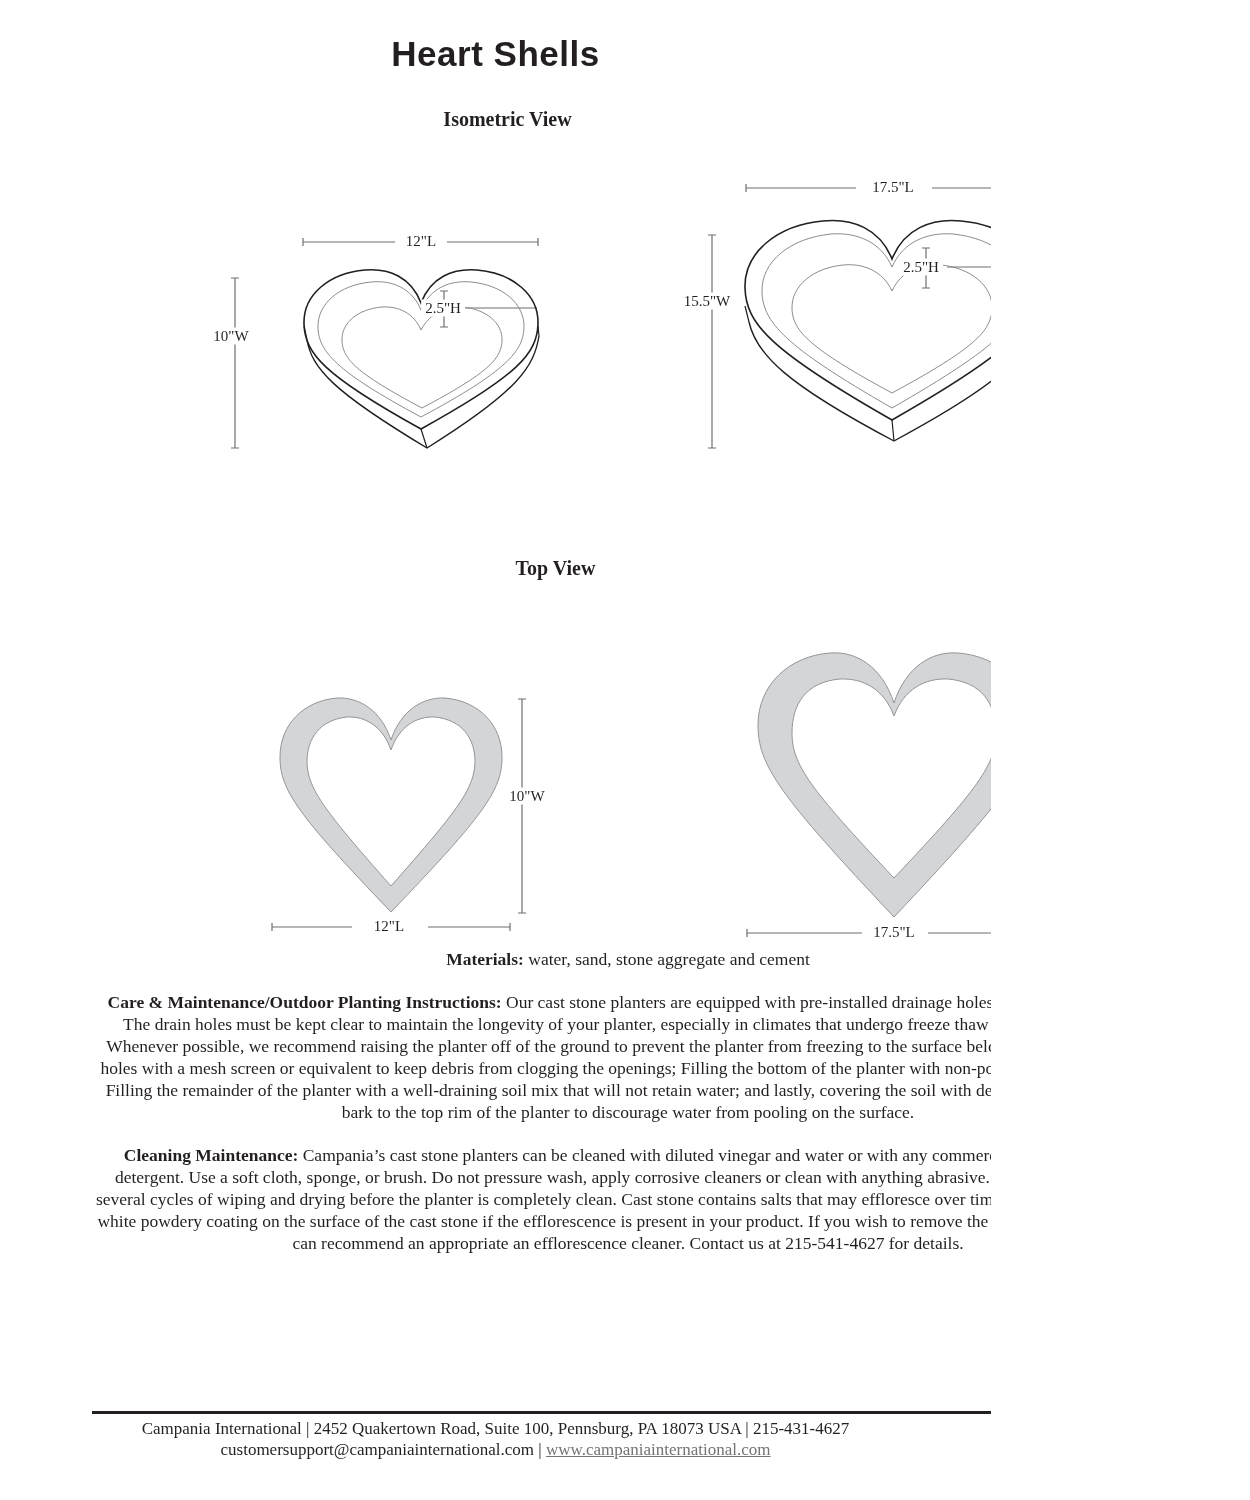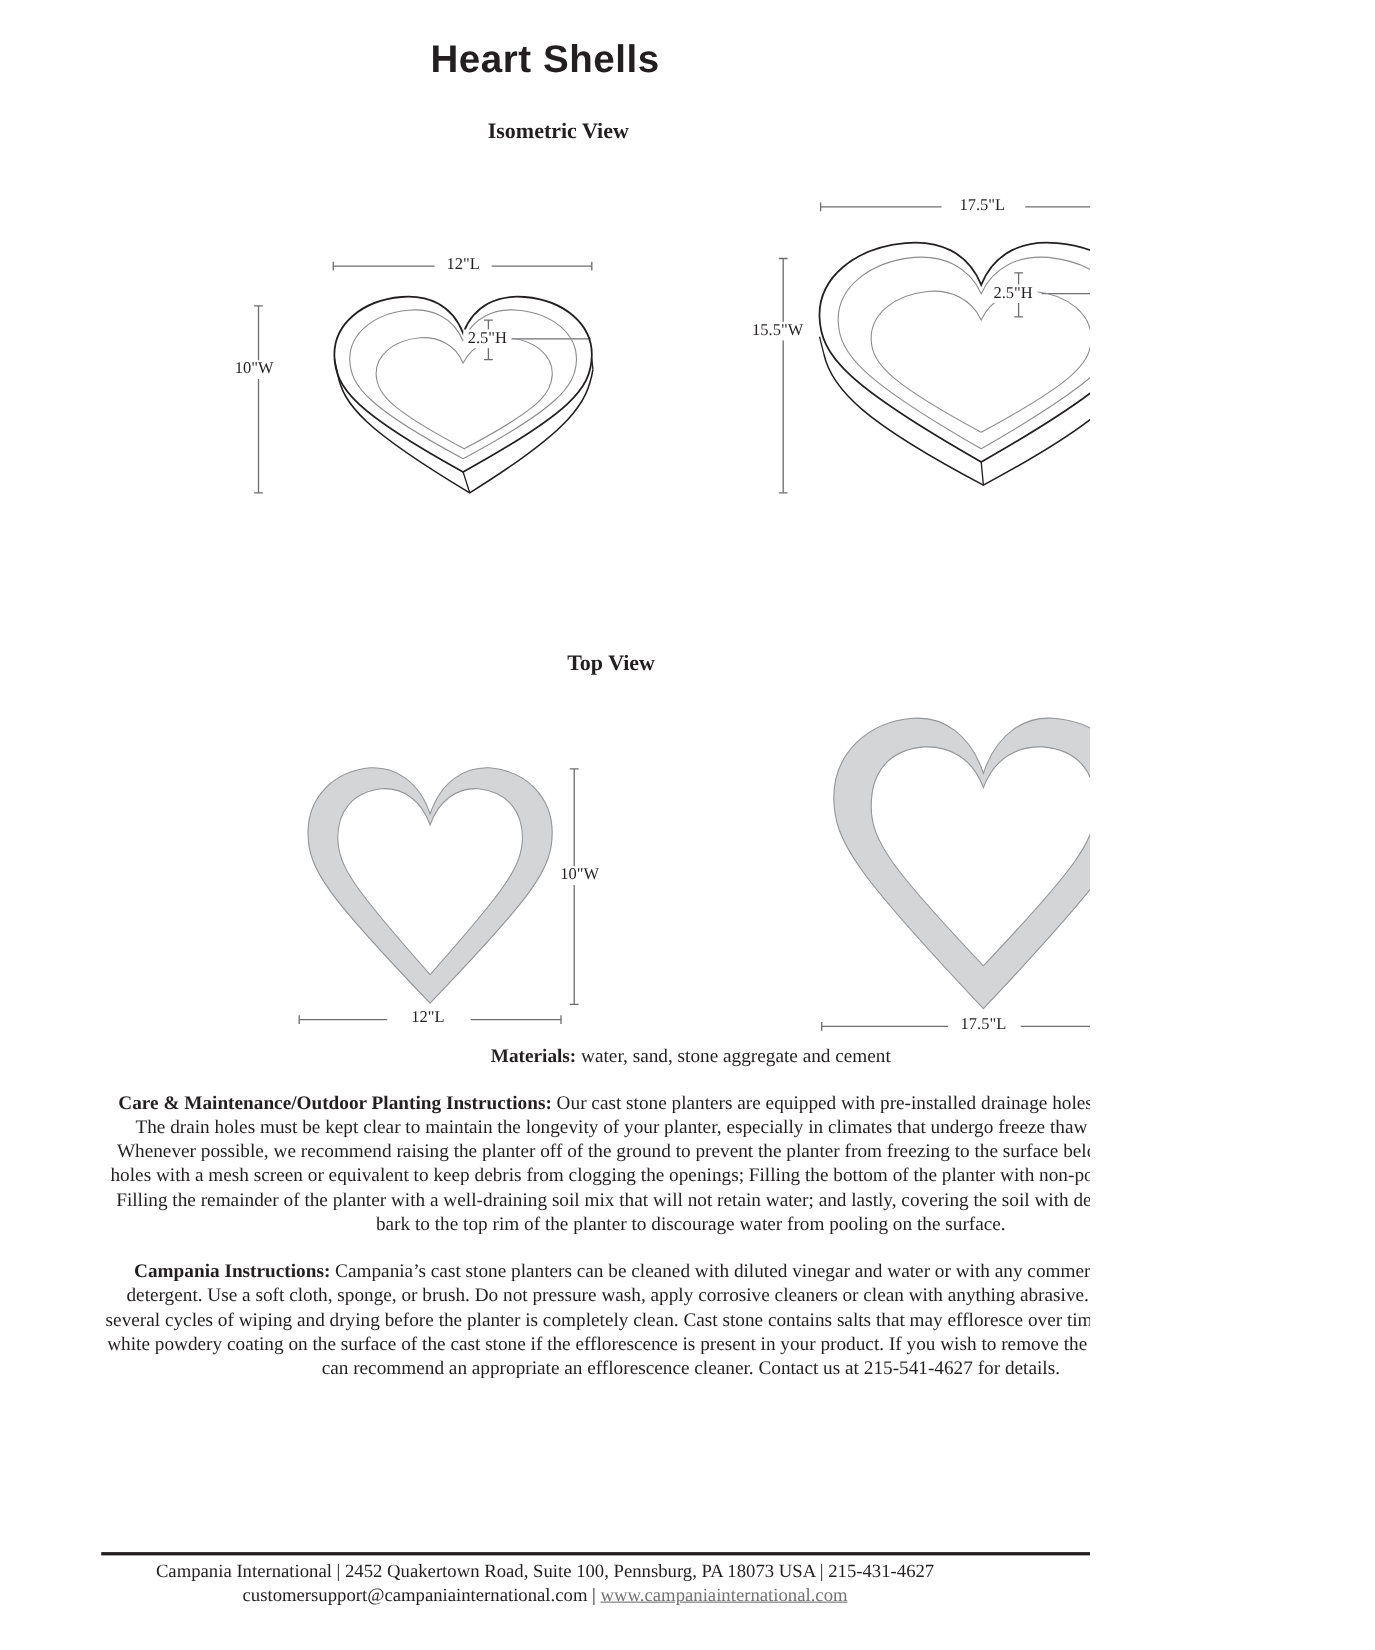--- a/index.html
+++ b/index.html
@@ -17,21 +17,21 @@
     position:absolute;top:34px;left:0;width:100%;
     text-align:center;margin:0;
     font-family:"Liberation Sans", sans-serif;
     font-size:35px;font-weight:bold;color:#231f20;letter-spacing:0.5px;
   }
   .section-heading{
     position:absolute;left:0;width:100%;text-align:center;margin:12px;
     font-size:20px;font-weight:bold;color:#231f20;
   }
   .heading-iso{top:96px;}
-  .heading-top{top:580px;padding-left:48px;}
+  .heading-top{top:545px;padding-left:48px;}
   .dim{
     position:absolute;transform:translate(-50%,-50%);
     font-size:15px;color:#231f20;white-space:nowrap;
     line-height:17px;
   }
   .dim.masked{background:#fff;padding:0 4px;}
   .specs{
     position:absolute;left:92px;top:948px;width:1072px;
     font-size:17.5px;line-height:22px;text-align:center;
   }
@@ -134,21 +134,21 @@
   <div class="specs">
     <p>
       <strong>Materials:</strong>
       <span>water, sand, stone aggregate and cement</span>
     </p>
     <p>
       <strong>Care &amp; Maintenance/Outdoor Planting Instructions:</strong>
       <span>Our cast stone planters are equipped with pre-installed drainage holes to allow for drainage. The drain holes must be kept clear to maintain the longevity of your planter, especially in climates that undergo freeze thaw cycles in the winter.  Whenever possible, we recommend raising the planter off of the ground to prevent the planter from freezing to the surface below; Covering the drain holes with a mesh screen or equivalent to keep debris from clogging the openings; Filling the bottom of the planter with non-porous drainage material; Filling the remainder of the planter with a well-draining soil mix that will not retain water; and lastly, covering the soil with decorative mulch or pine bark to the top rim of the planter to discourage water from pooling on the surface.</span>
     </p>
     <p>
-      <strong>Campania Instructions:</strong>
+      <strong>Cleaning Maintenance:</strong>
       <span>Campania’s cast stone planters can be cleaned with diluted vinegar and water or with any commercially available mild detergent. Use a soft cloth, sponge, or brush. Do not pressure wash, apply corrosive cleaners or clean with anything abrasive. Note that it may take several cycles of wiping and drying before the planter is completely clean. Cast stone contains salts that may effloresce over time. You will notice a fine white powdery coating on the surface of the cast stone if the efflorescence is present in your product. If you wish to remove the salt deposits, Campania can recommend an appropriate an efflorescence cleaner. Contact us at 215-541-4627 for details.</span>
     </p>
   </div>
 
   <div class="footer-rule"></div>
   <div class="footer">
     <div>Campania International | 2452 Quakertown Road, Suite 100, Pennsburg, PA 18073 USA | 215-431-4627</div>
     <div>
       <span>customersupport@campaniainternational.com</span>
       <span>|</span>

